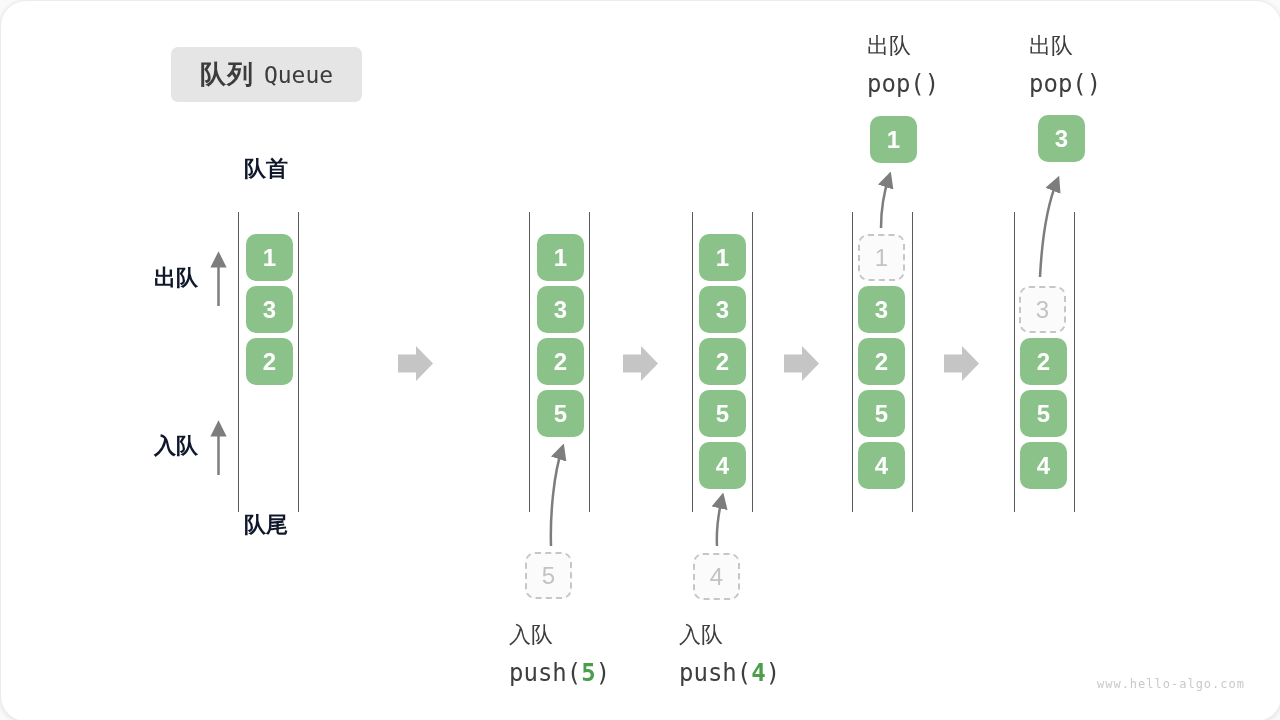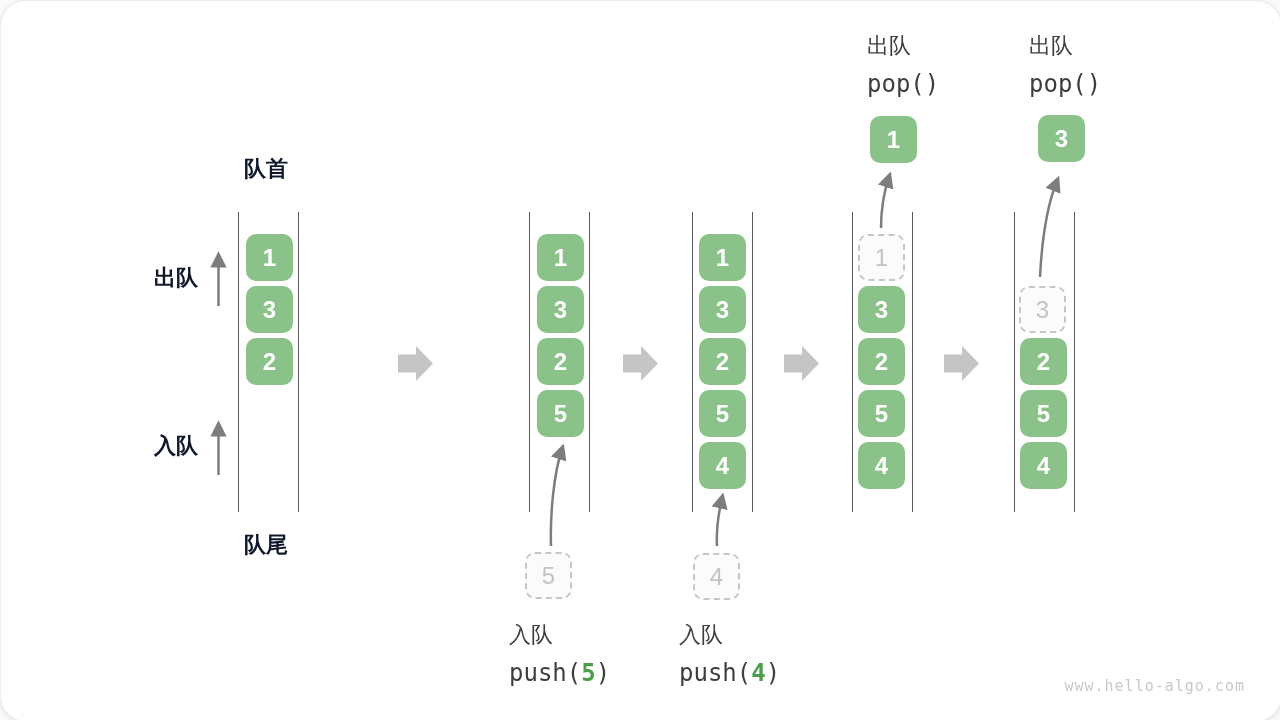--- a/index.html
+++ b/index.html
@@ -36,33 +36,37 @@
     background:#fbfbfb;border:2px dashed #c6c6c6;box-sizing:border-box;
     color:#c3c3c3;font-weight:normal;
   }
   
   .op{position:absolute;white-space:nowrap;}
   .op .zh-line{font-size:22px;color:#3e3e3e;display:block;margin-bottom:9px;}
   .op .code-line{font-size:24px;color:#3e3e3e;font-family:"DejaVu Sans Mono",monospace;display:block;}
   .op .arg{color:#4c9e4c;font-weight:bold;}
   
   .watermark{
-    position:absolute;right:36px;top:676px;font-size:15px;color:#c9c9c9;
+    position:absolute;right:36px;top:676px;font-size:12px;color:#c9c9c9;
     font-family:"DejaVu Sans Mono",monospace;letter-spacing:1px;
   }
   svg.overlay{position:absolute;left:0;top:0;pointer-events:none;}
 </style>
 </head>
 <body>
 
 <div id="canvas">
 
+  <div class="title-box">
+    <span class="title-zh">队列</span>
+    <span class="title-en">Queue</span>
+  </div>
 
   <div class="zh bold" style="left:243px;top:155px">队首</div>
-  <div class="zh bold" style="left:243px;top:531px">队尾</div>
+  <div class="zh bold" style="left:243px;top:511px">队尾</div>
   <div class="zh bold" style="left:153px;top:264px">出队</div>
   <div class="zh bold" style="left:153px;top:432px">入队</div>
 
   <div class="walls" style="left:237px"></div>
   <div class="walls" style="left:528px"></div>
   <div class="walls" style="left:691px"></div>
   <div class="walls" style="left:851px"></div>
   <div class="walls" style="left:1013px"></div>
 
   <div class="cell" style="left:245px;top:233px">1</div>

